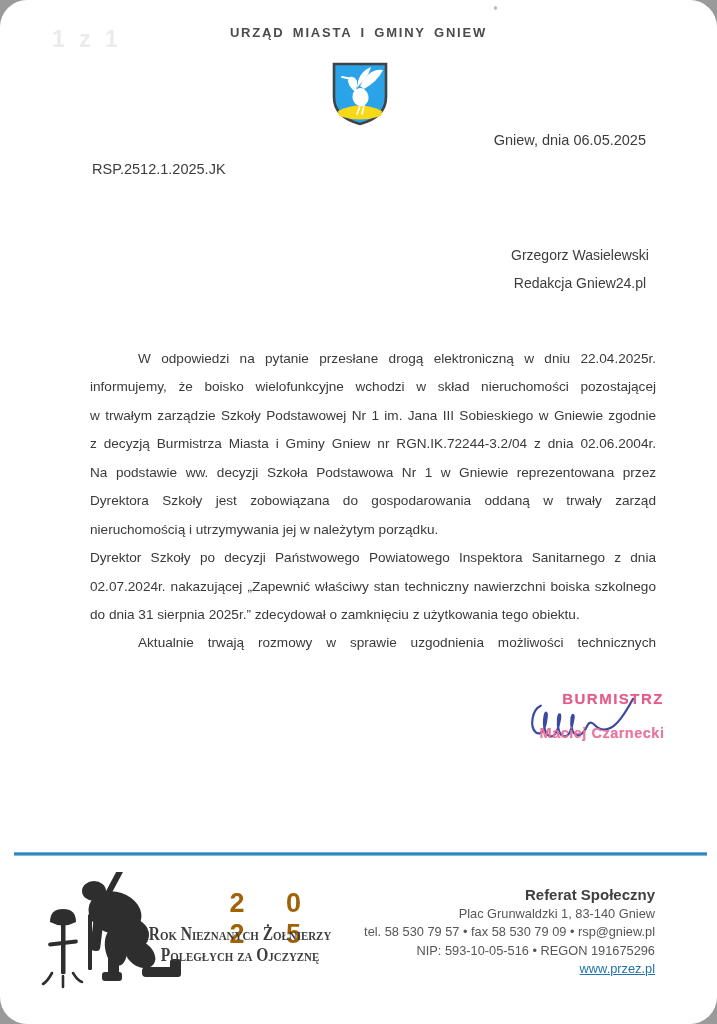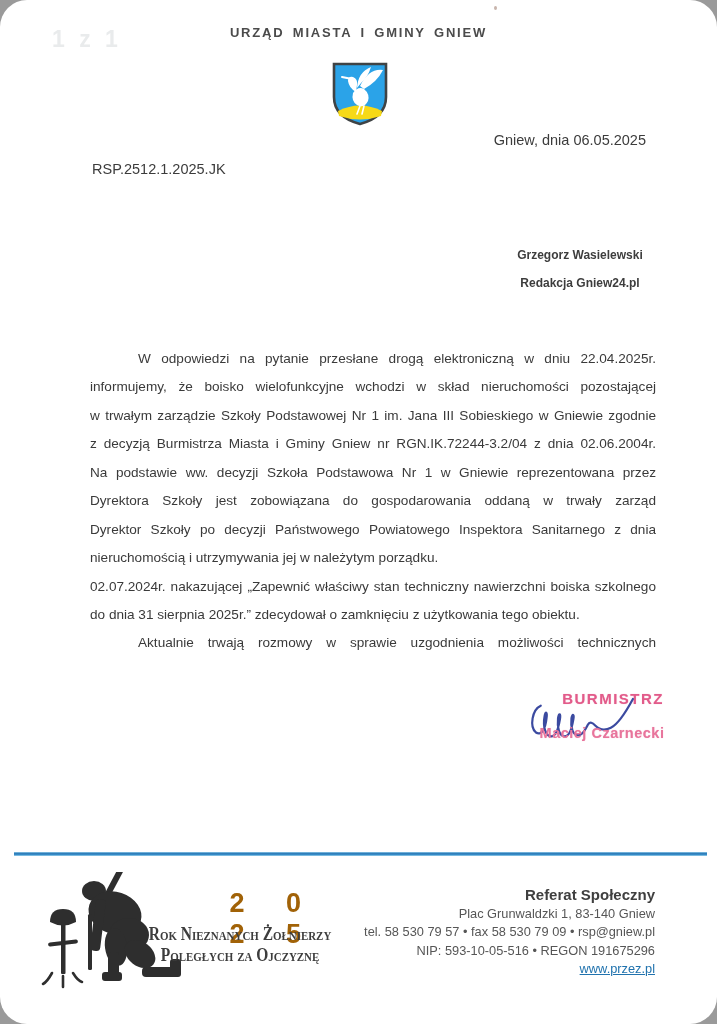--- a/index.html
+++ b/index.html
@@ -21,21 +21,21 @@
     position:absolute;left:0;top:25px;width:100%;text-align:center;
     font-size:13px;font-weight:bold;letter-spacing:1.8px;word-spacing:3px;color:#4b4b4b;
   }
   .crest{position:absolute;left:328px;top:61px;width:64px;height:66px;}
   
   .place-date{position:absolute;right:71px;top:132px;font-size:14.5px;color:#3c3c3c;}
   .ref-number{position:absolute;left:92px;top:161px;font-size:14.5px;color:#3c3c3c;}
   
   .recipient{
     position:absolute;left:462px;top:242px;width:236px;text-align:center;
-    font-weight:bold;font-size:12px;line-height:27.5px;color:#3d3d3d;
+    font-weight:normal;font-size:14px;line-height:27.5px;color:#3d3d3d;
   }
   
   .body-text{position:absolute;left:90px;top:345px;width:566px;color:#3a3a3a;}
   .bline{
     font-size:13.6px;height:28.45px;line-height:28.45px;overflow:hidden;
     text-align:justify;text-align-last:justify;white-space:normal;
   }
   .bline.last{text-align-last:left;}
   .bline.indent{text-indent:48px;}
   
@@ -103,22 +103,22 @@
     <div>Redakcja Gniew24.pl</div>
   </div>
 
   <div class="body-text">
     <div class="bline indent">W odpowiedzi na pytanie przesłane drogą elektroniczną w dniu 22.04.2025r.</div>
     <div class="bline">informujemy, że boisko wielofunkcyjne wchodzi w skład nieruchomości pozostającej</div>
     <div class="bline">w trwałym zarządzie Szkoły Podstawowej Nr 1 im. Jana III Sobieskiego w Gniewie zgodnie</div>
     <div class="bline">z decyzją Burmistrza Miasta i Gminy Gniew nr RGN.IK.72244-3.2/04 z dnia 02.06.2004r.</div>
     <div class="bline">Na podstawie ww. decyzji Szkoła Podstawowa Nr 1 w Gniewie reprezentowana przez</div>
     <div class="bline">Dyrektora Szkoły jest zobowiązana do gospodarowania oddaną w trwały zarząd</div>
+    <div class="bline last">nieruchomością i utrzymywania jej w należytym porządku.</div>
     <div class="bline">Dyrektor Szkoły po decyzji Państwowego Powiatowego Inspektora Sanitarnego z dnia</div>
-    <div class="bline last">nieruchomością i utrzymywania jej w należytym porządku.</div>
     <div class="bline">02.07.2024r. nakazującej „Zapewnić właściwy stan techniczny nawierzchni boiska szkolnego</div>
     <div class="bline last">do dnia 31 sierpnia 2025r.” zdecydował o zamknięciu z użytkowania tego obiektu.</div>
     <div class="bline indent">Aktualnie trwają rozmowy w sprawie uzgodnienia możliwości technicznych</div>
   </div>
 
   <div class="stamp-title">BURMISTRZ</div>
   <svg class="signature-svg" viewBox="0 0 120 50">
     <path d="M16,9 C7,13 4,31 11,37 C17,41 21,32 22,22 C23,16 21,14 20,20 C18,31 21,41 27,41 C33,41 35,29 36,23 C37,17 35,16 34,22 C33,31 35,41 41,41 C47,41 49,29 50,23 C51,18 49,17 48,22 C47,31 49,40 55,40 C60,40 63,33 65,29 C67,25 70,27 73,30 C77,34 83,35 89,32 C97,28 105,15 112,2" fill="none" stroke="#3b4aa0" stroke-width="2.3" stroke-linecap="round"></path>
   </svg>
   <div class="stamp-name">Maciej Czarnecki</div>

